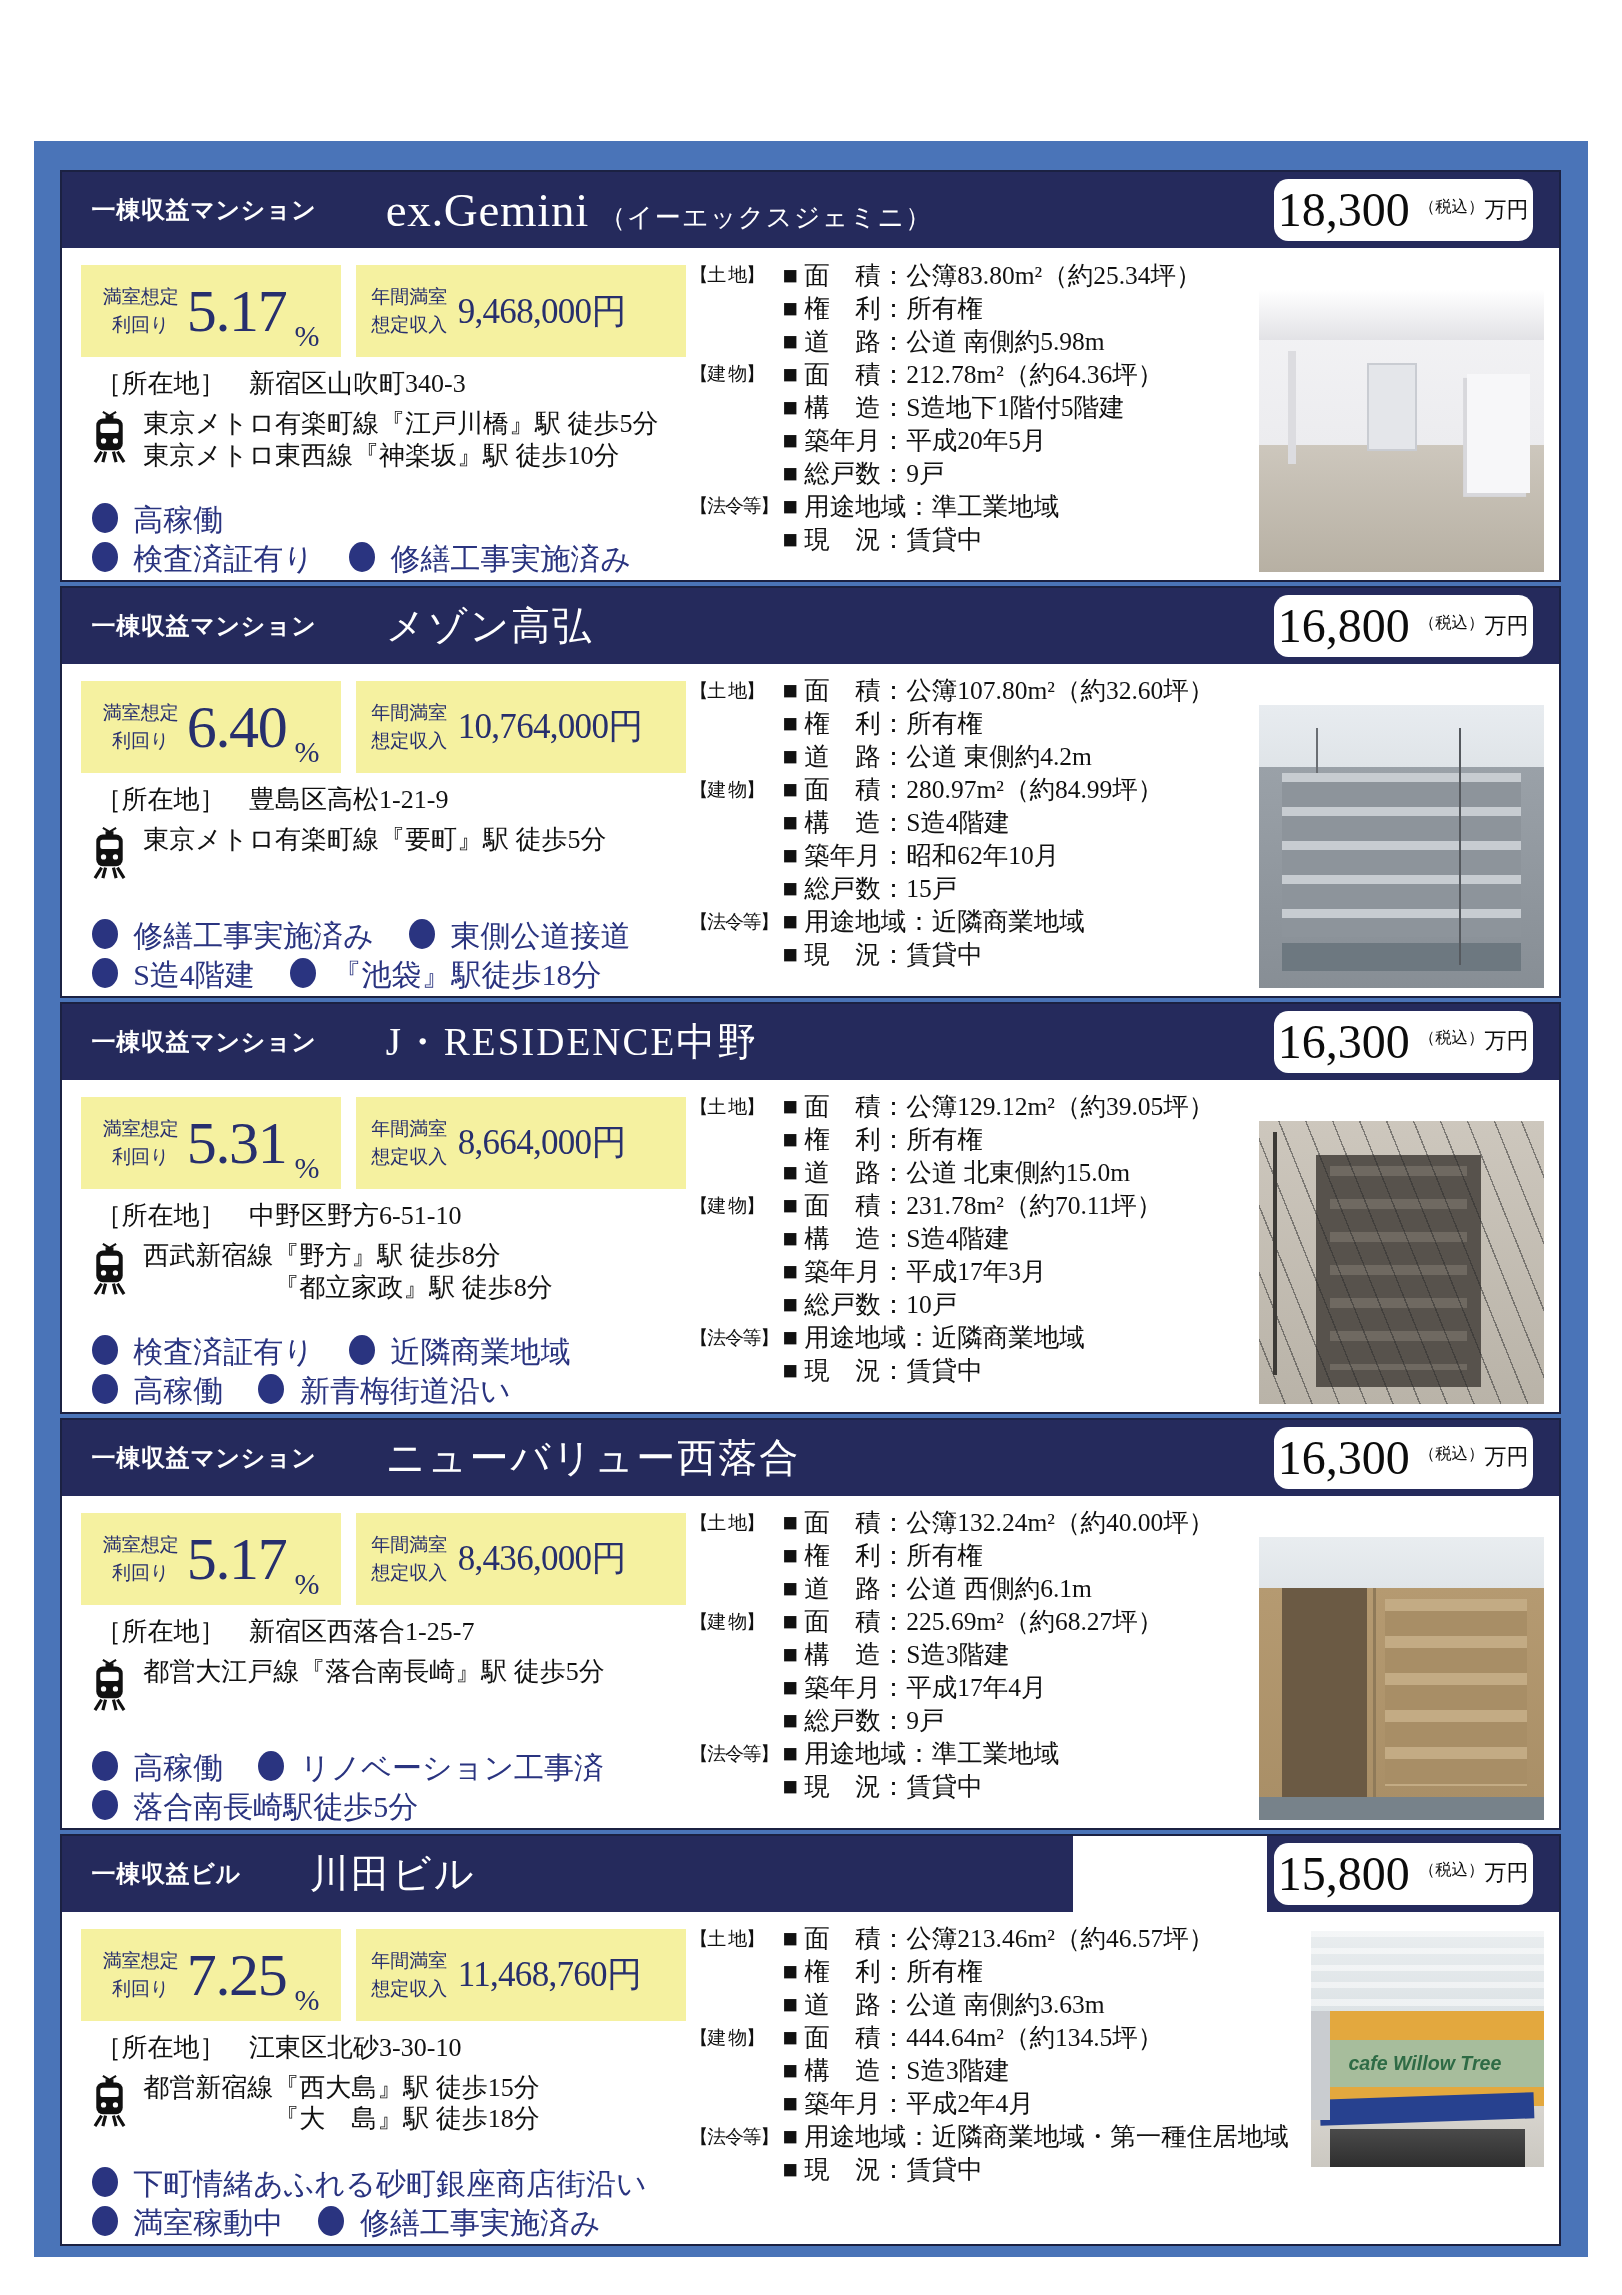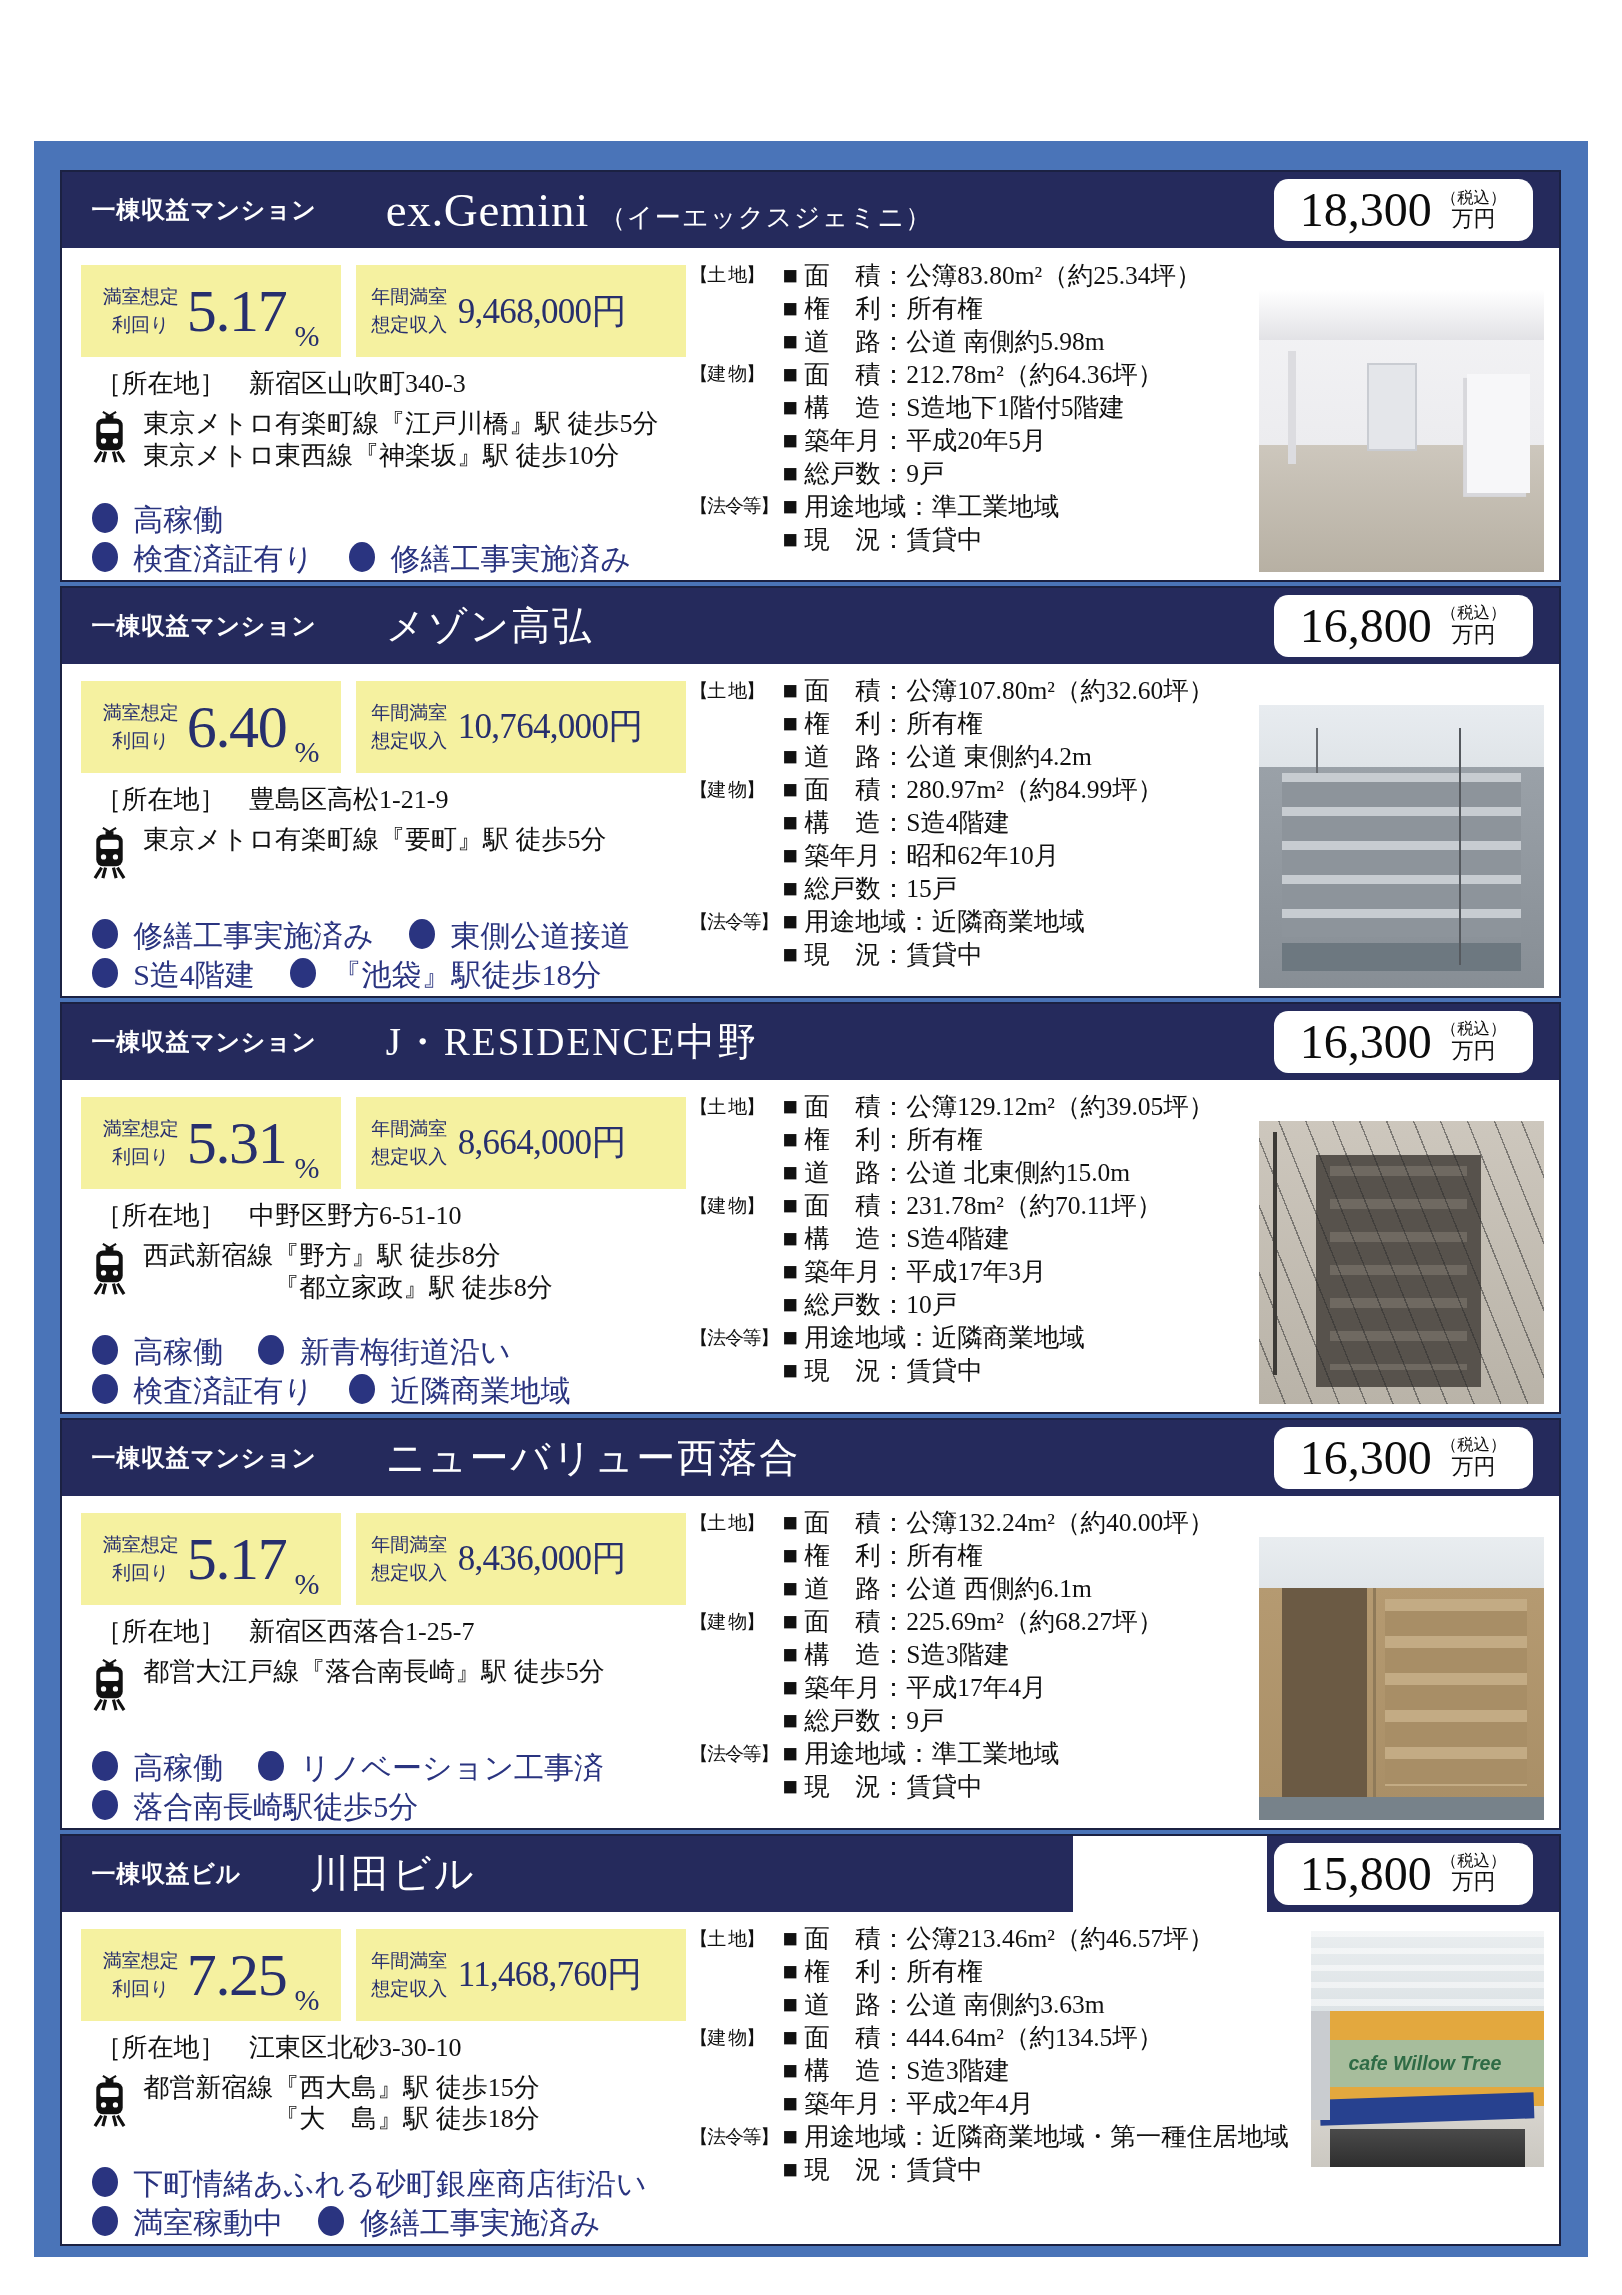--- a/index.html
+++ b/index.html
@@ -18,21 +18,21 @@
        font-size:24px;margin-left:30px;letter-spacing:0.7px;white-space:nowrap;}
   .prop-name{margin:0 0 0 41px;color:#fff;font-size:39px;font-weight:normal;
        letter-spacing:2px;white-space:nowrap;}
   .card-1 .nm{font-size:47px;letter-spacing:0.7px;}
   .nm-note{font-size:26px;margin-left:10.5px;letter-spacing:1.3px;}
 
   .price-badge{position:absolute;right:26px;top:50%;transform:translateY(-50%);
        width:259px;height:62px;background:#fff;border-radius:14.4px;display:flex;
        align-items:center;justify-content:center;gap:9.2px;}
   .price-value{font-size:48px;line-height:1;color:#0c0c0c;}
-  .price-side{display:flex;flex-direction:column;align-items:center;line-height:1.12;color:#0c0c0c;}
+  .price-side{display:flex;align-items:flex-start;line-height:1.12;color:#0c0c0c;}
   .price-tax{font-size:16.4px;}
   .price-unit-t{font-size:22px;}
 
   .card-body{position:absolute;left:0;top:76px;right:0;bottom:0;}
 
   .yield-box{position:absolute;left:19.6px;top:17px;width:260px;height:92px;background:#f5f1a0;
        display:flex;align-items:center;justify-content:center;gap:7.9px;color:#272f6d;}
   .box-labels{display:flex;flex-direction:column;text-align:center;font-size:19px;line-height:1.45;}
   .yield-value{font-size:60px;line-height:1;letter-spacing:-1.3px;}
   .yield-unit{font-size:30px;align-self:flex-end;margin-bottom:3.9px;}
@@ -345,22 +345,22 @@
             <circle cx="18.5" cy="24" r="2" fill="#fff"></circle>
             <path d="M8 32 L3 40 M20 32 L25 40 M11 32 L9 40 M17 32 L19 40" stroke="#111" stroke-width="2.4" fill="none"></path>
           </svg>
         </span>
         <div class="access-lines">
                 <div class="access-line">西武新宿線『野方』駅 徒歩8分</div>
                 <div class="access-line">　　　　　『都立家政』駅 徒歩8分</div>
               </div>
       </div>
       <div class="features">
+              <div class="f-line"><span class="f-item"><i class="bullet"></i><span class="f-text">検査済証有り</span></span><span class="f-item"><i class="bullet"></i><span class="f-text">近隣商業地域</span></span></div>
               <div class="f-line"><span class="f-item"><i class="bullet"></i><span class="f-text">高稼働</span></span><span class="f-item"><i class="bullet"></i><span class="f-text">新青梅街道沿い</span></span></div>
-              <div class="f-line"><span class="f-item"><i class="bullet"></i><span class="f-text">検査済証有り</span></span><span class="f-item"><i class="bullet"></i><span class="f-text">近隣商業地域</span></span></div>
             </div>
       <div class="details">
               <div class="d-row">
                 <span class="d-label">【土 地】</span>
                 <span class="d-text">■ 面　積：公簿129.12m²（約39.05坪）</span>
               </div>
               <div class="d-row">
                 <span class="d-label"></span>
                 <span class="d-text">■ 権　利：所有権</span>
               </div>

